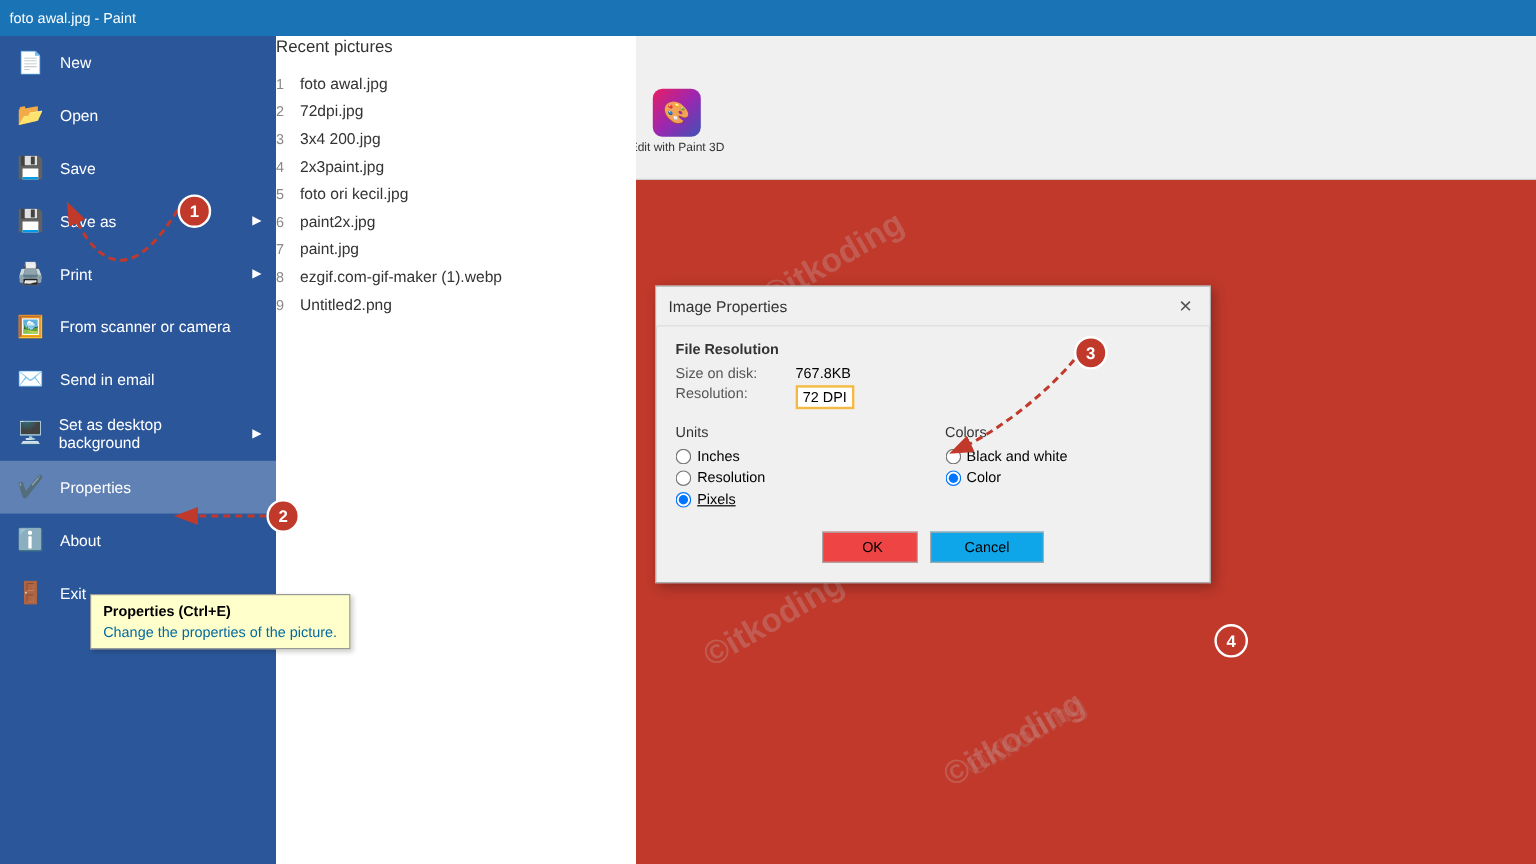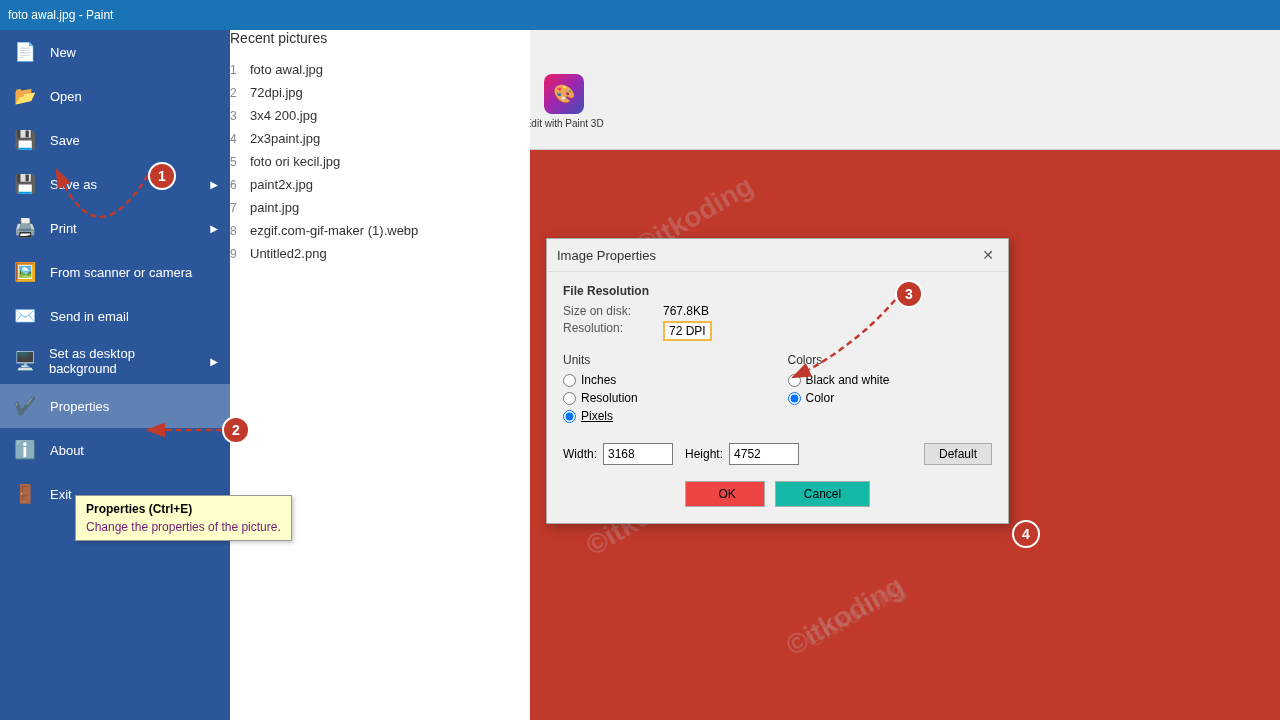--- a/index.html
+++ b/index.html
@@ -222,21 +222,21 @@
     .tooltip-box {
       position: absolute;
       background: #ffffcc;
       border: 1px solid #999;
       padding: 6px 10px;
       font-size: 12px;
       z-index: 200;
       box-shadow: 2px 2px 4px rgba(0,0,0,0.2);
     }
     .tooltip-title { font-weight: bold; margin-bottom: 4px; }
-    .tooltip-desc { color: #701a75; }
+    .tooltip-desc { color: #0369a1; }
 
     
     .menu-item.properties-highlight {
       background: rgba(255,255,255,0.25);
     }
     .dialog {
       position: absolute;
       top: 238px;
       left: 546px;
       width: 463px;
@@ -353,21 +353,21 @@
       font-size: 12px;
     }
 
     .dialog-buttons {
       display: flex;
       justify-content: center;
       gap: 10px;
       padding-bottom: 4px;
     }
     .dialog-btn {
-      background: #14b8a6;
+      background: #0ea5e9;
       border: 1px solid #aaa;
       padding: 5px 28px;
       cursor: pointer;
       font-size: 12px;
       min-width: 80px;
     }
     .dialog-btn.primary {
       background: #ef4444;
       text-align: right;
     }
@@ -669,31 +669,20 @@
           <input type="radio" name="colors" style="">
           <span>Black and white</span>
         </label>
         <label class="radio-option">
           <input type="radio" name="colors" checked="" style="">
           <span>Color</span>
         </label>
       </div>
     </div>
 
-    <div class="dialog-dimensions">
-      <div class="dim-field">
-        <span class="dim-label">Width:</span>
-        <input class="dim-input" type="text" value="3168" style="">
-      </div>
-      <div class="dim-field">
-        <span class="dim-label">Height:</span>
-        <input class="dim-input" type="text" value="4752" style="">
-      </div>
-      <button class="default-btn">Default</button>
-    </div>
 
     <div class="dialog-buttons">
       <button class="dialog-btn primary">OK</button>
       <button class="dialog-btn">Cancel</button>
     </div>
   </div>
 </div>
 
 <div class="step-circle" style="top: 162px; left: 148px;">
   <span>1</span>

